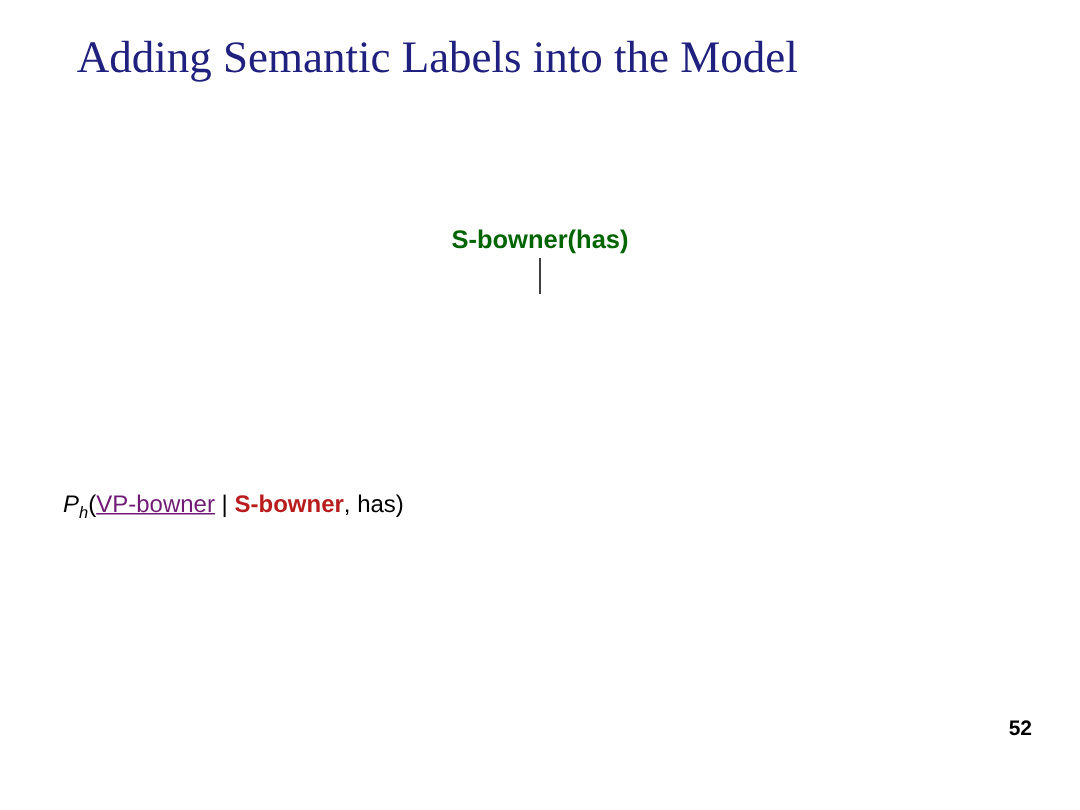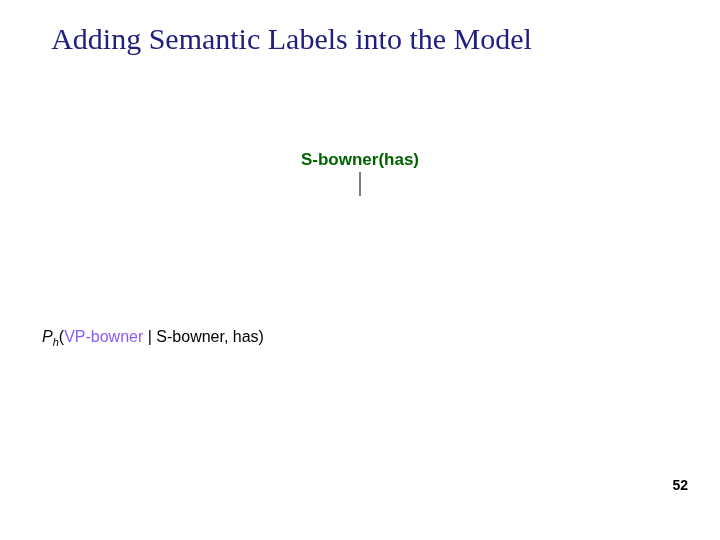--- a/index.html
+++ b/index.html
@@ -56,22 +56,22 @@
   }
   .formula .p {
     font-style: italic;
   }
   .formula sub {
     font-style: italic;
     font-size: 11px;
     vertical-align: sub;
     line-height: 0;
   }
-  .formula .vp { color: #8b5cf6; }
-  .formula .s  { color: #000000; }
+  .formula .vp { color: #701a75; text-decoration: underline; }
+  .formula .s  { color: #b91c1c; font-weight: bold; }
   .pagenum {
     position: absolute;
     right: 32px;
     bottom: 47px;
     font-family: Arial, Helvetica, sans-serif;
     font-size: 14px;
     font-weight: bold;
     color: #000000;
   }
 </style>

